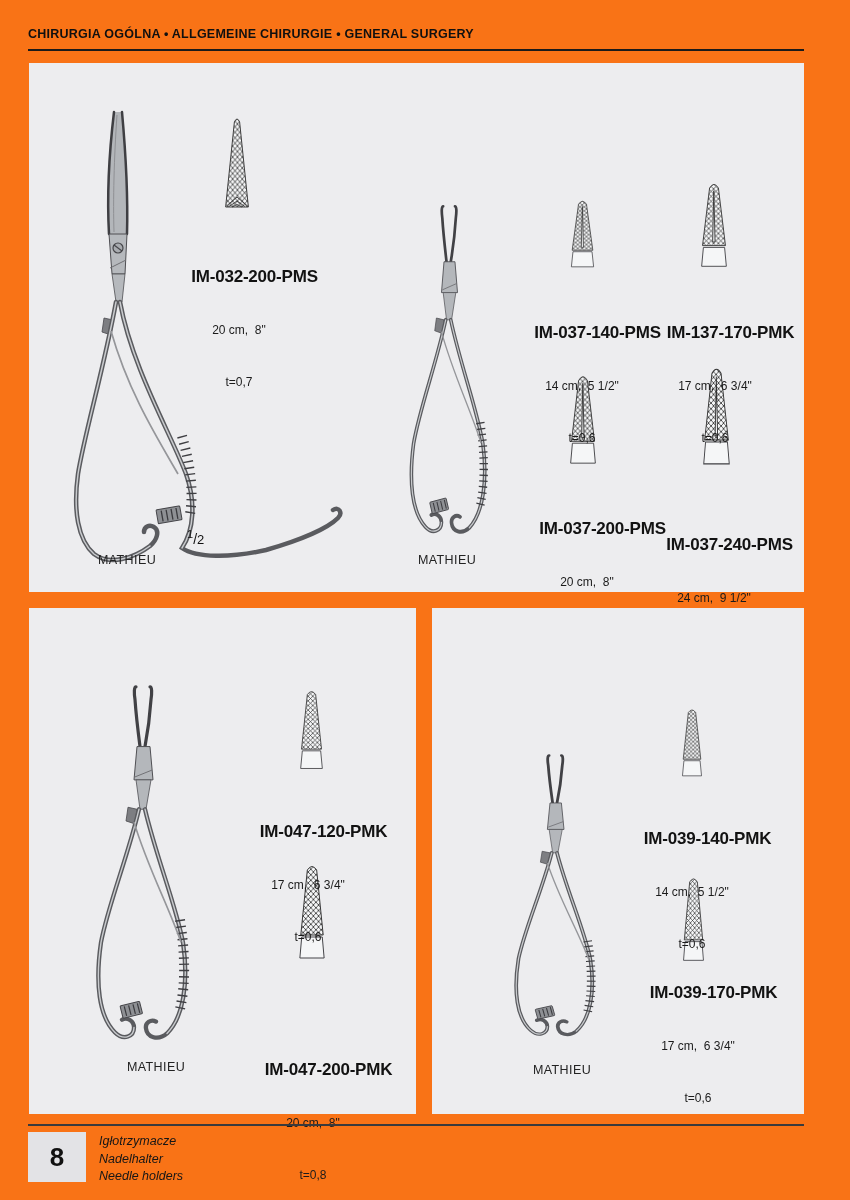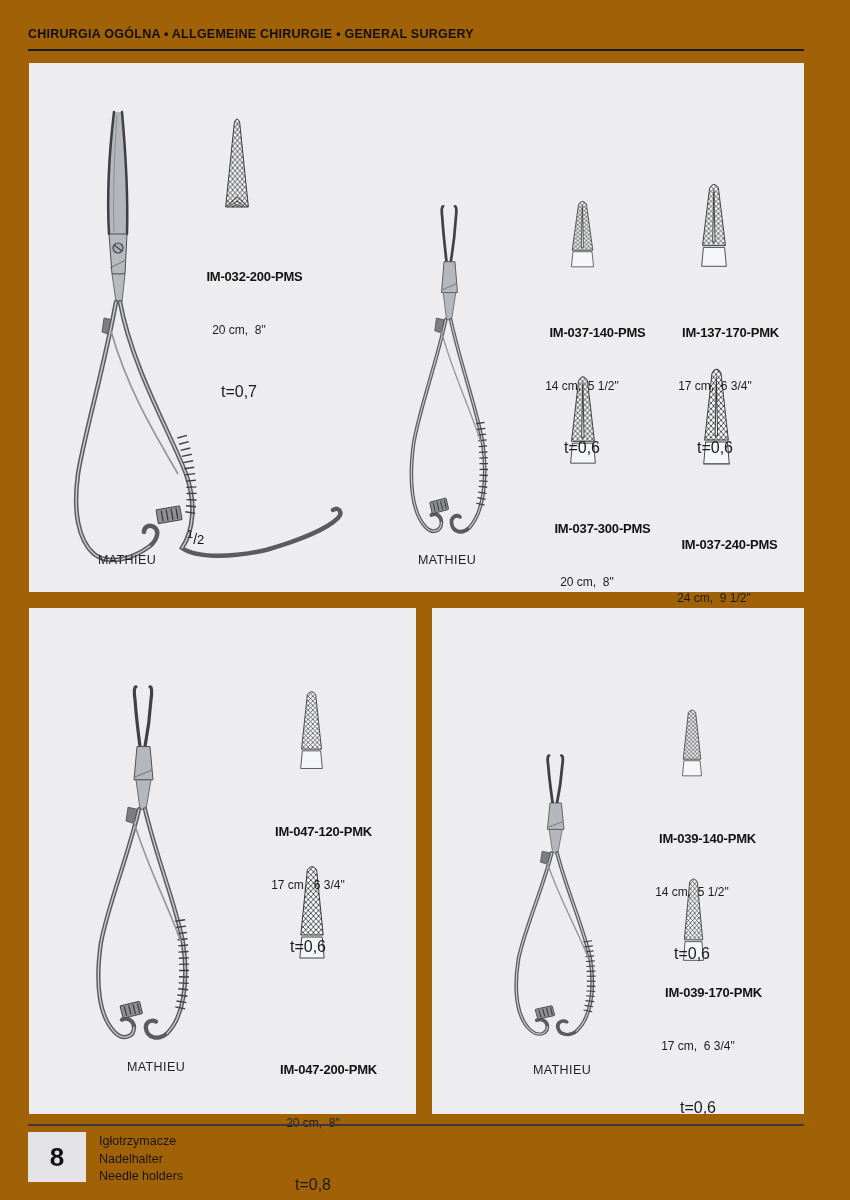--- a/index.html
+++ b/index.html
@@ -1,47 +1,47 @@
 <!DOCTYPE html>
 <html><head>
 <meta charset="utf-8">
 <style>
   html,body{margin:0;padding:0;background:#ffffff;}
   body{font-family:"Liberation Sans","DejaVu Sans",sans-serif;color:#1c1c1c;}
-  .page{position:relative;width:850px;height:1200px;background:#a16207;overflow:hidden;}
+  .page{position:relative;width:850px;height:1200px;background:#f97316;overflow:hidden;}
 
   .header-title{position:absolute;left:28px;top:27px;font-size:12.5px;font-weight:700;
     letter-spacing:.25px;color:#101010;white-space:pre;}
   .header-rule{position:absolute;left:28px;top:49px;width:776px;height:2px;background:#1a1a1a;}
 
   .panel{position:absolute;background:#ededef;}
   .panel-top{left:29px;top:63px;width:775px;height:529px;}
   .panel-bl{left:29px;top:608px;width:387px;height:506px;}
   .panel-br{left:432px;top:608px;width:372px;height:506px;}
 
   .inst,.tip{position:absolute;}
 
   .product{position:absolute;transform:translateX(-50%);text-align:center;white-space:pre;}
-  .product .code{font-weight:700;font-size:13px;letter-spacing:-.2px;color:#121212;line-height:17px;margin-left:31px;}
+  .product .code{font-weight:700;font-size:17px;letter-spacing:-.2px;color:#121212;line-height:17px;margin-left:31px;}
   .product .size{font-size:12px;line-height:15px;margin-top:2px;color:#1b1b1b;}
-  .product .t{font-size:16px;line-height:15px;margin-top:10px;color:#1b1b1b;}
+  .product .t{font-size:12px;line-height:15px;margin-top:1px;color:#1b1b1b;}
 
   .inst-label{position:absolute;transform:translateX(-50%);font-size:12.5px;
     letter-spacing:.4px;color:#222;white-space:nowrap;text-align:right;}
 
   .scale-note{position:absolute;left:187px;top:528px;font-size:14px;color:#111;}
   .scale-note .n{font-size:11px;vertical-align:6px;}
   .scale-note .s{font-size:14px;}
   .scale-note .d{font-size:13px;}
 
   .footer-rule{position:absolute;left:28px;top:1124px;width:776px;height:2px;background:#3a3a3c;}
   .page-num-box{position:absolute;left:28px;top:1132px;width:58px;height:50px;background:#e3e3e6;
     display:flex;align-items:center;justify-content:center;font-size:26px;font-weight:700;color:#111;}
   .footer-lines{position:absolute;left:99px;top:1133px;font-size:12.5px;line-height:17.5px;color:#161616;}
-  .footer-lines span{display:block;}
+  .footer-lines span{display:block;font-style:italic;}
 
   .defs-svg{position:absolute;width:0;height:0;overflow:hidden;}
 </style>
 </head>
 <body>
 
 <svg class="defs-svg" aria-hidden="true">
   <defs>
     <pattern id="xh" width="5.5" height="5.5" patternUnits="userSpaceOnUse">
       <path d="M0,5.5 L5.5,0 M0,0 L5.5,5.5" stroke="#2c2c2c" stroke-width="0.8" fill="none"></path>
@@ -150,21 +150,21 @@
     <div class="code">IM-037-140-PMS</div>
     <div class="size">14 cm,  5 1/2"</div>
     <div class="t">t=0,6</div>
   </div>
   <div class="product" style="left:715px;top:288px">
     <div class="code">IM-137-170-PMK</div>
     <div class="size">17 cm,  6 3/4"</div>
     <div class="t">t=0,6</div>
   </div>
   <div class="product" style="left:587px;top:484px">
-    <div class="code">IM-037-300-PMS</div>
+    <div class="code">IM-037-200-PMS</div>
     <div class="size">20 cm,  8"</div>
     <div class="t">t=0,8</div>
   </div>
   <div class="product" style="left:714px;top:500px">
     <div class="code">IM-037-240-PMS</div>
     <div class="size">24 cm,  9 1/2"</div>
     <div class="t">t=0,8</div>
   </div>
 
   <div class="inst-label" style="left:127px;top:553px">MATHIEU</div>

